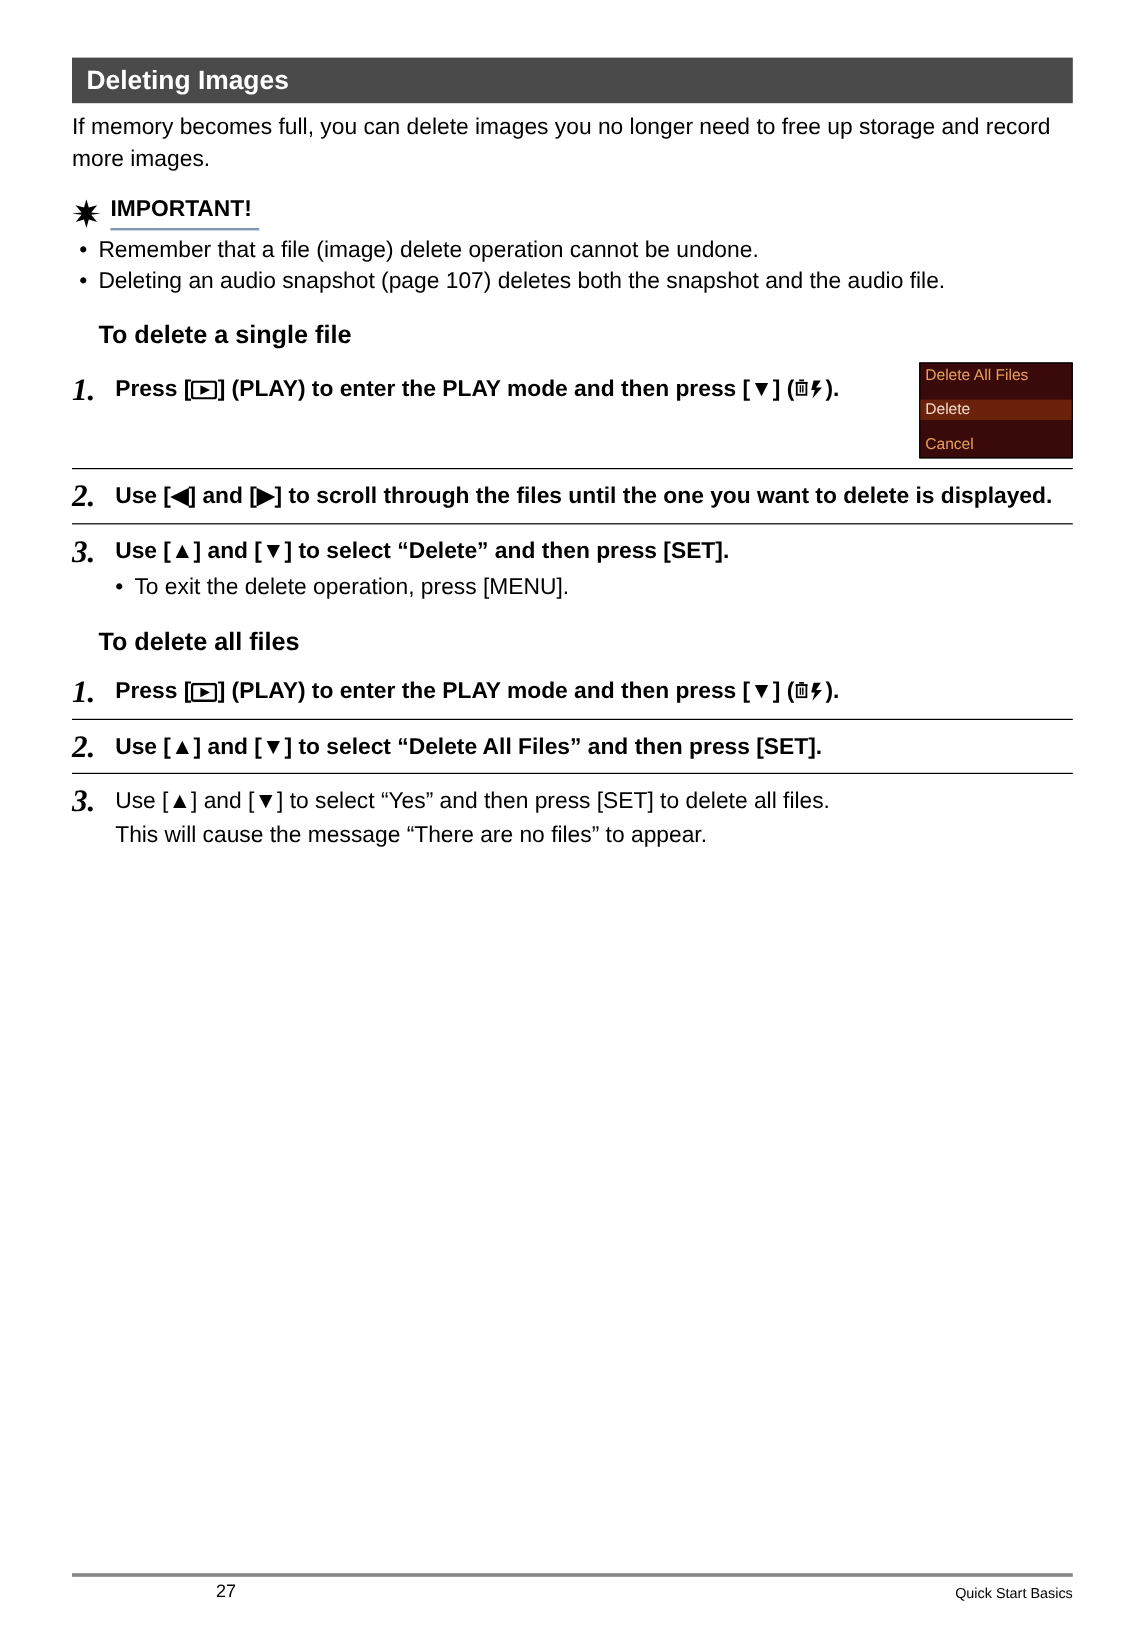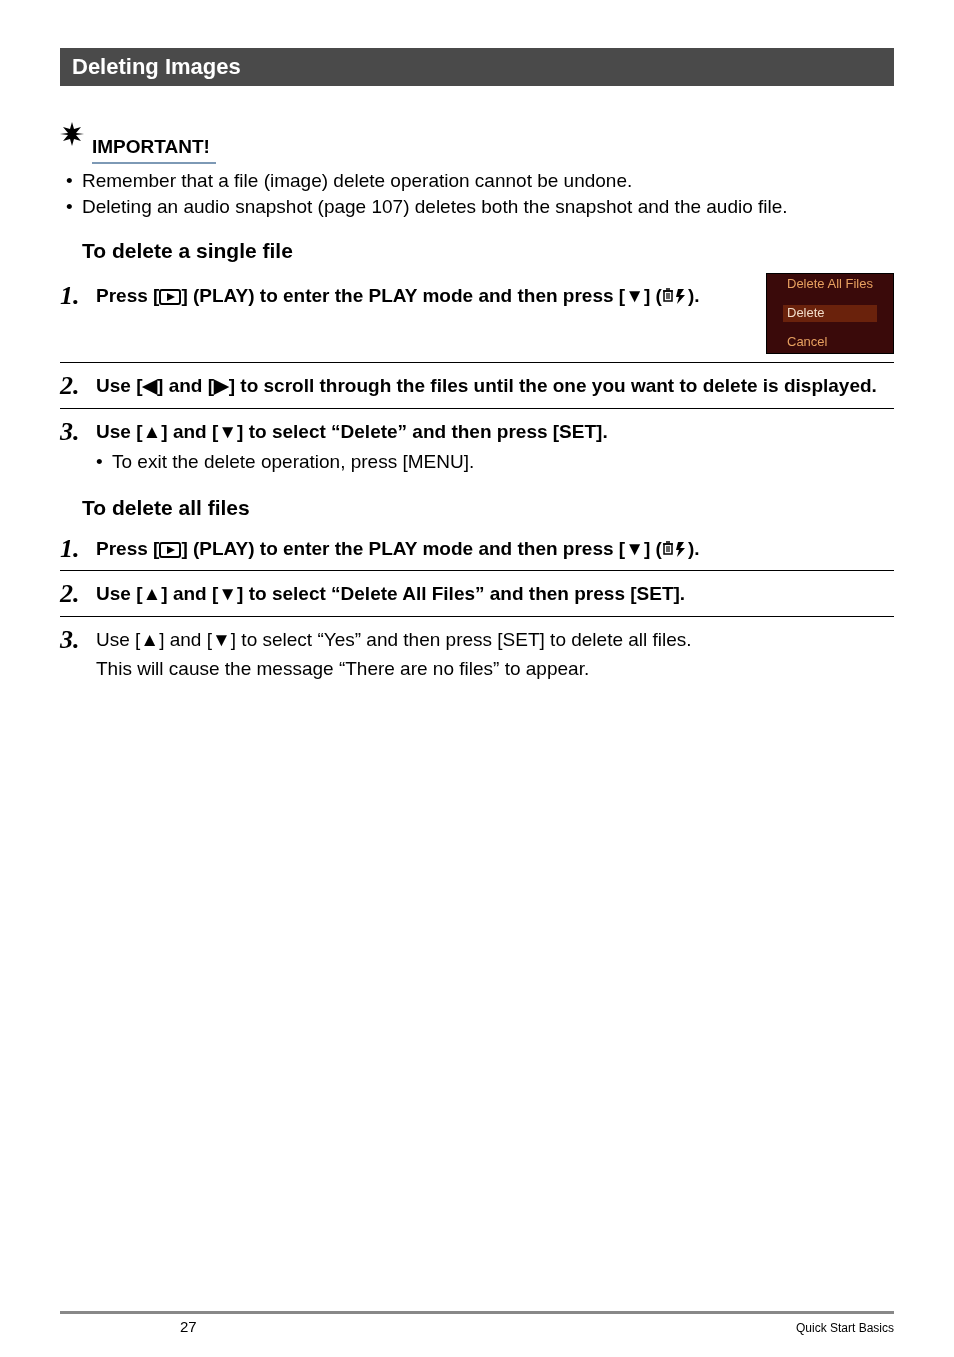--- a/index.html
+++ b/index.html
@@ -36,21 +36,20 @@
     display: flex;
     align-items: center;
     gap: 8px;
   }
   .important-label {
     font-weight: bold;
     font-size: 19px;
     border-bottom: 2px solid #7d99b5;
     padding-bottom: 4px;
     padding-right: 6px;
-    margin-top: 32px;
   }
   .important-icon {
     width: 24px;
     height: 24px;
   }
   .bullet-list {
     margin: 4px 0 0 0;
     padding-left: 22px;
     font-size: 19px;
     line-height: 1.35;
@@ -127,21 +126,21 @@
     gap: 12px;
   }
   .first-step-row .step { flex: 1; }
   .screenshot {
     border: 1px solid #000;
     background: #3a0a0a;
     width: 128px;
     color: #e7a060;
     font-size: 13px;
     line-height: 1.3;
-    padding: 2px 20px;
+    padding: 2px 4px;
     box-sizing: border-box;
   }
   .screenshot .highlight {
     background: #6a220c;
     color: #f2dcc9;
     margin: 12px -4px;
     padding: 0 4px;
   }
   .inline-icon {
     display: inline-block;
@@ -172,20 +171,21 @@
     font-size: 12px;
   }
 </style>
 </head>
 <body>
 
 <div class="page">
 
   <div class="section-header">Deleting Images</div>
 
+  <p class="body-text">If memory becomes full, you can delete images you no longer need to free up storage and record more images.</p>
 
   <div class="important-block">
     <div class="important-row">
       <svg class="important-icon" viewBox="0 0 24 24">
         <polygon points="12,0 14,7 21,5 16,11 24,12 16,13 21,19 14,17 12,24 10,17 3,19 8,13 0,12 8,11 3,5 10,7" fill="#000"></polygon>
       </svg>
       <span class="important-label">IMPORTANT!</span>
     </div>
     <ul class="bullet-list">
       <li>Remember that a file (image) delete operation cannot be undone.</li>

